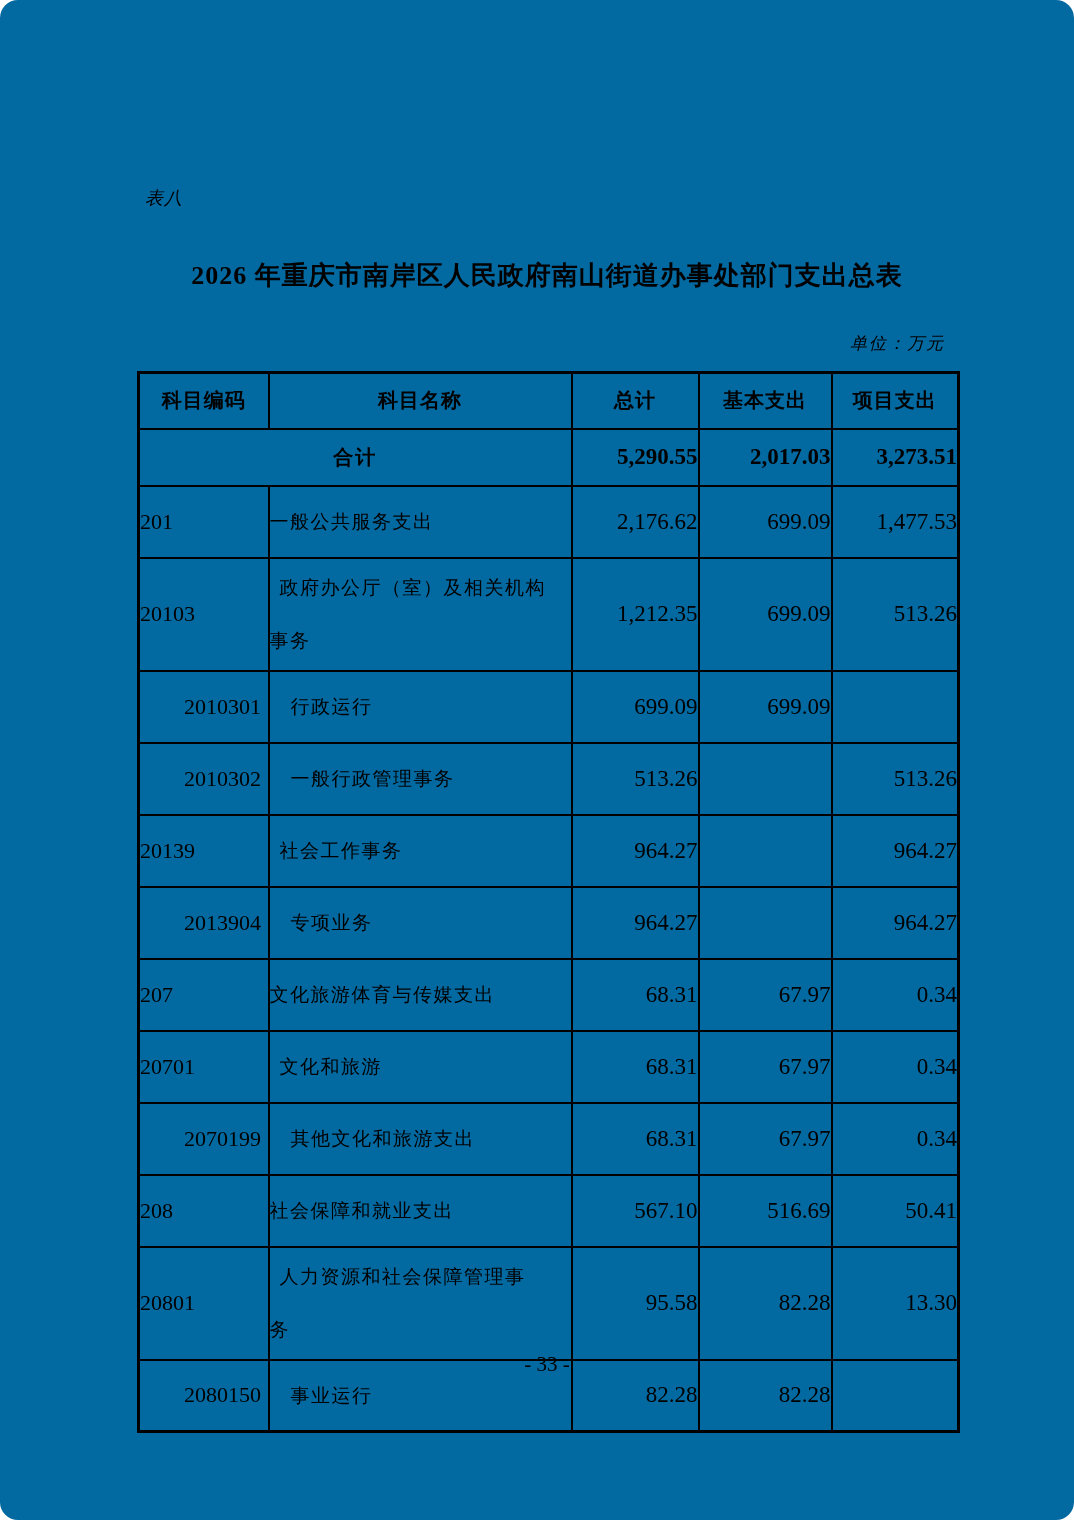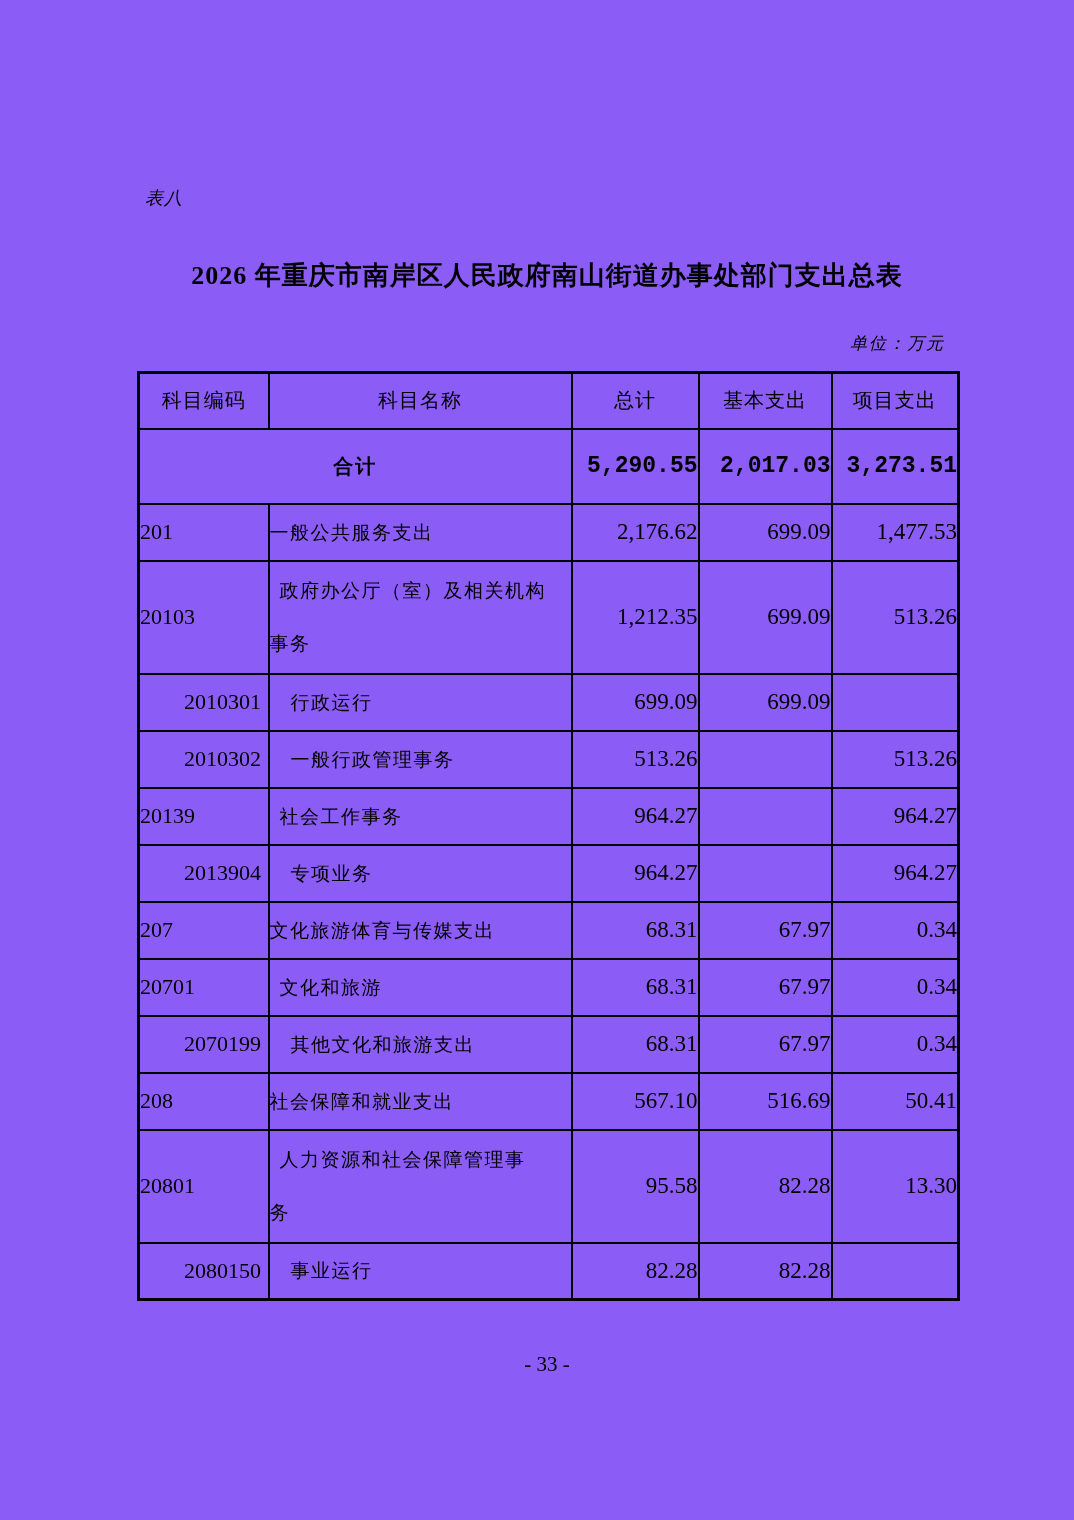--- a/index.html
+++ b/index.html
@@ -4,24 +4,25 @@
 <style>
   html, body {
     margin: 0;
     padding: 0;
     background: #ffffff;
   }
   .page {
     position: relative;
     width: 1074px;
     height: 1520px;
-    background: #8b5cf6;
+    background: #0369a1;
     color: #000000;
     font-family: "Liberation Serif", "DejaVu Serif", serif;
     overflow: hidden;
+    border-radius: 18px;
   }
   .sheet-label {
     position: absolute;
     left: 145px;
     top: 186px;
     font-size: 18px;
     font-style: italic;
     letter-spacing: 1px;
   }
   .band {
@@ -64,27 +65,27 @@
   table.budget th,
   table.budget td {
     border: 2px solid #000;
     padding: 0;
     vertical-align: middle;
     overflow: hidden;
   }
   thead tr { height: 56px; }
   thead th {
     font-size: 20px;
-    font-weight: normal;
+    font-weight: bold;
     text-align: center;
     letter-spacing: 1px;
   }
-  tr.data-row  { height: 57px; }
+  tr.data-row  { height: 72px; }
   tr.tall      { height: 113px; }
-  tr.total-row { height: 75px; font-family: Liberation Mono, monospace; }
+  tr.total-row { height: 57px; }
 
   td.code {
     font-size: 22px;
     text-align: left;
     padding-left: 11px;
   }
   td.name {
     font-size: 19px;
     letter-spacing: 1.5px;
     line-height: 53px;

